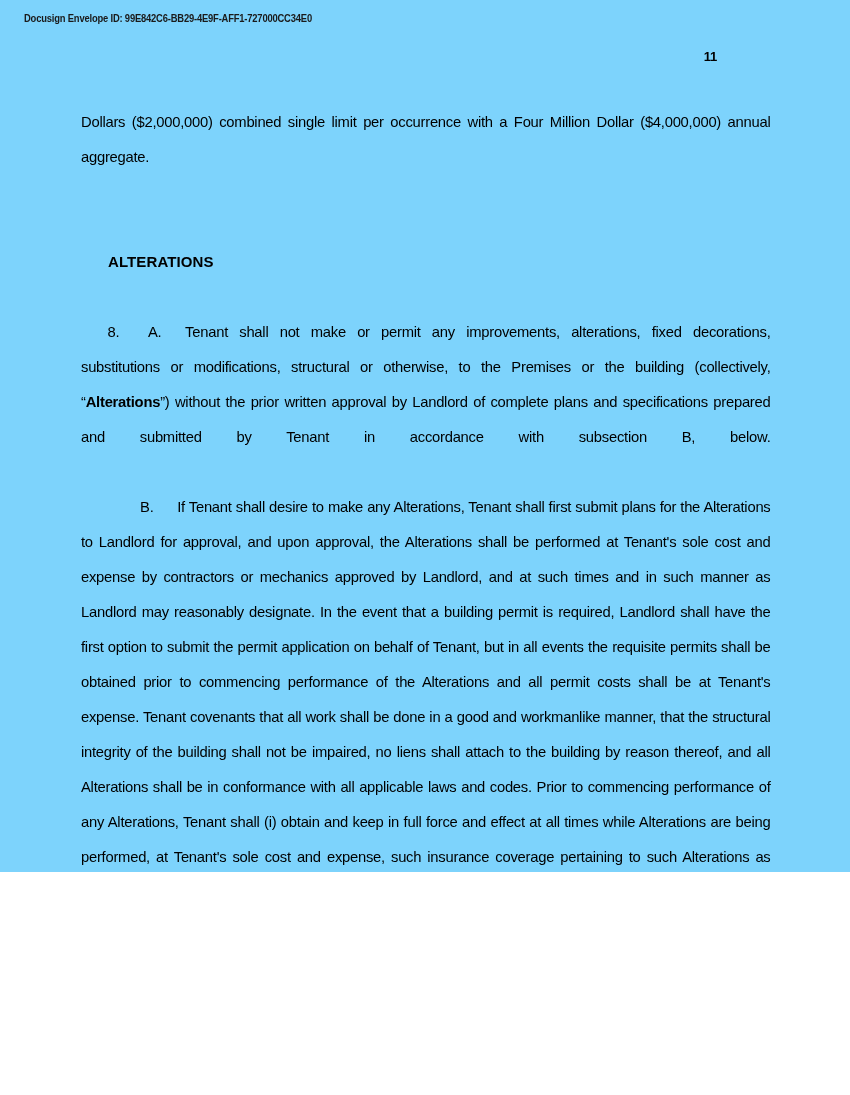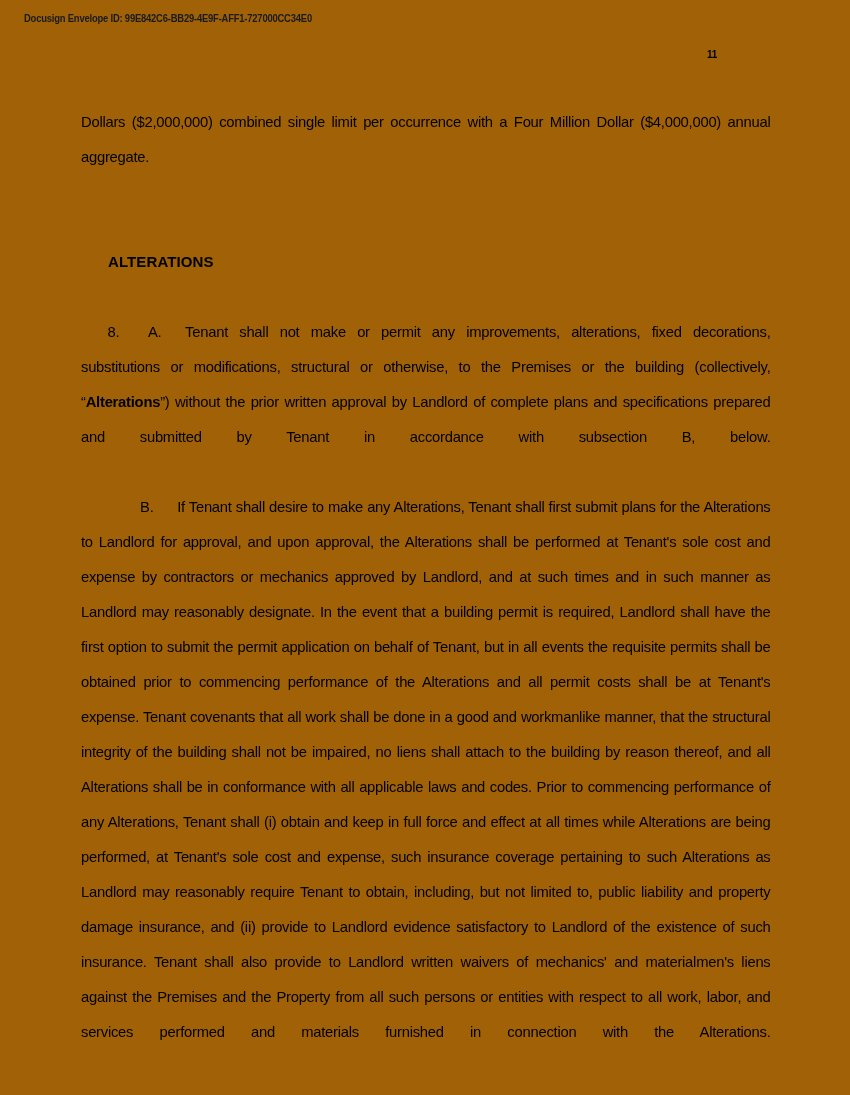--- a/index.html
+++ b/index.html
@@ -8,22 +8,22 @@
     background: #ffffff;
   }
   body {
     font-family: "Liberation Sans", sans-serif;
     color: #000000;
     -webkit-font-smoothing: antialiased;
   }
   .page {
     position: relative;
     width: 850px;
-    height: 1095px;
-    background: #a16207;
+    height: 872px;
+    background: #7dd3fc;
     overflow: hidden;
     text-decoration: underline;
   }
 
   
   .envelope-header {
     position: absolute;
     left: 24px;
     top: 13px;
     font-size: 10px;
@@ -34,21 +34,21 @@
     transform: scaleX(0.94);
     transform-origin: left top;
     white-space: nowrap;
   }
 
   
   .page-number {
     position: absolute;
     right: 133px;
     top: 49px;
-    font-size: 10px;
+    font-size: 13px;
     font-weight: 700;
     color: #000;
     letter-spacing: -0.3px;
   }
 
   
   .body-col {
     position: absolute;
     left: 81px;
     top: 104px;

